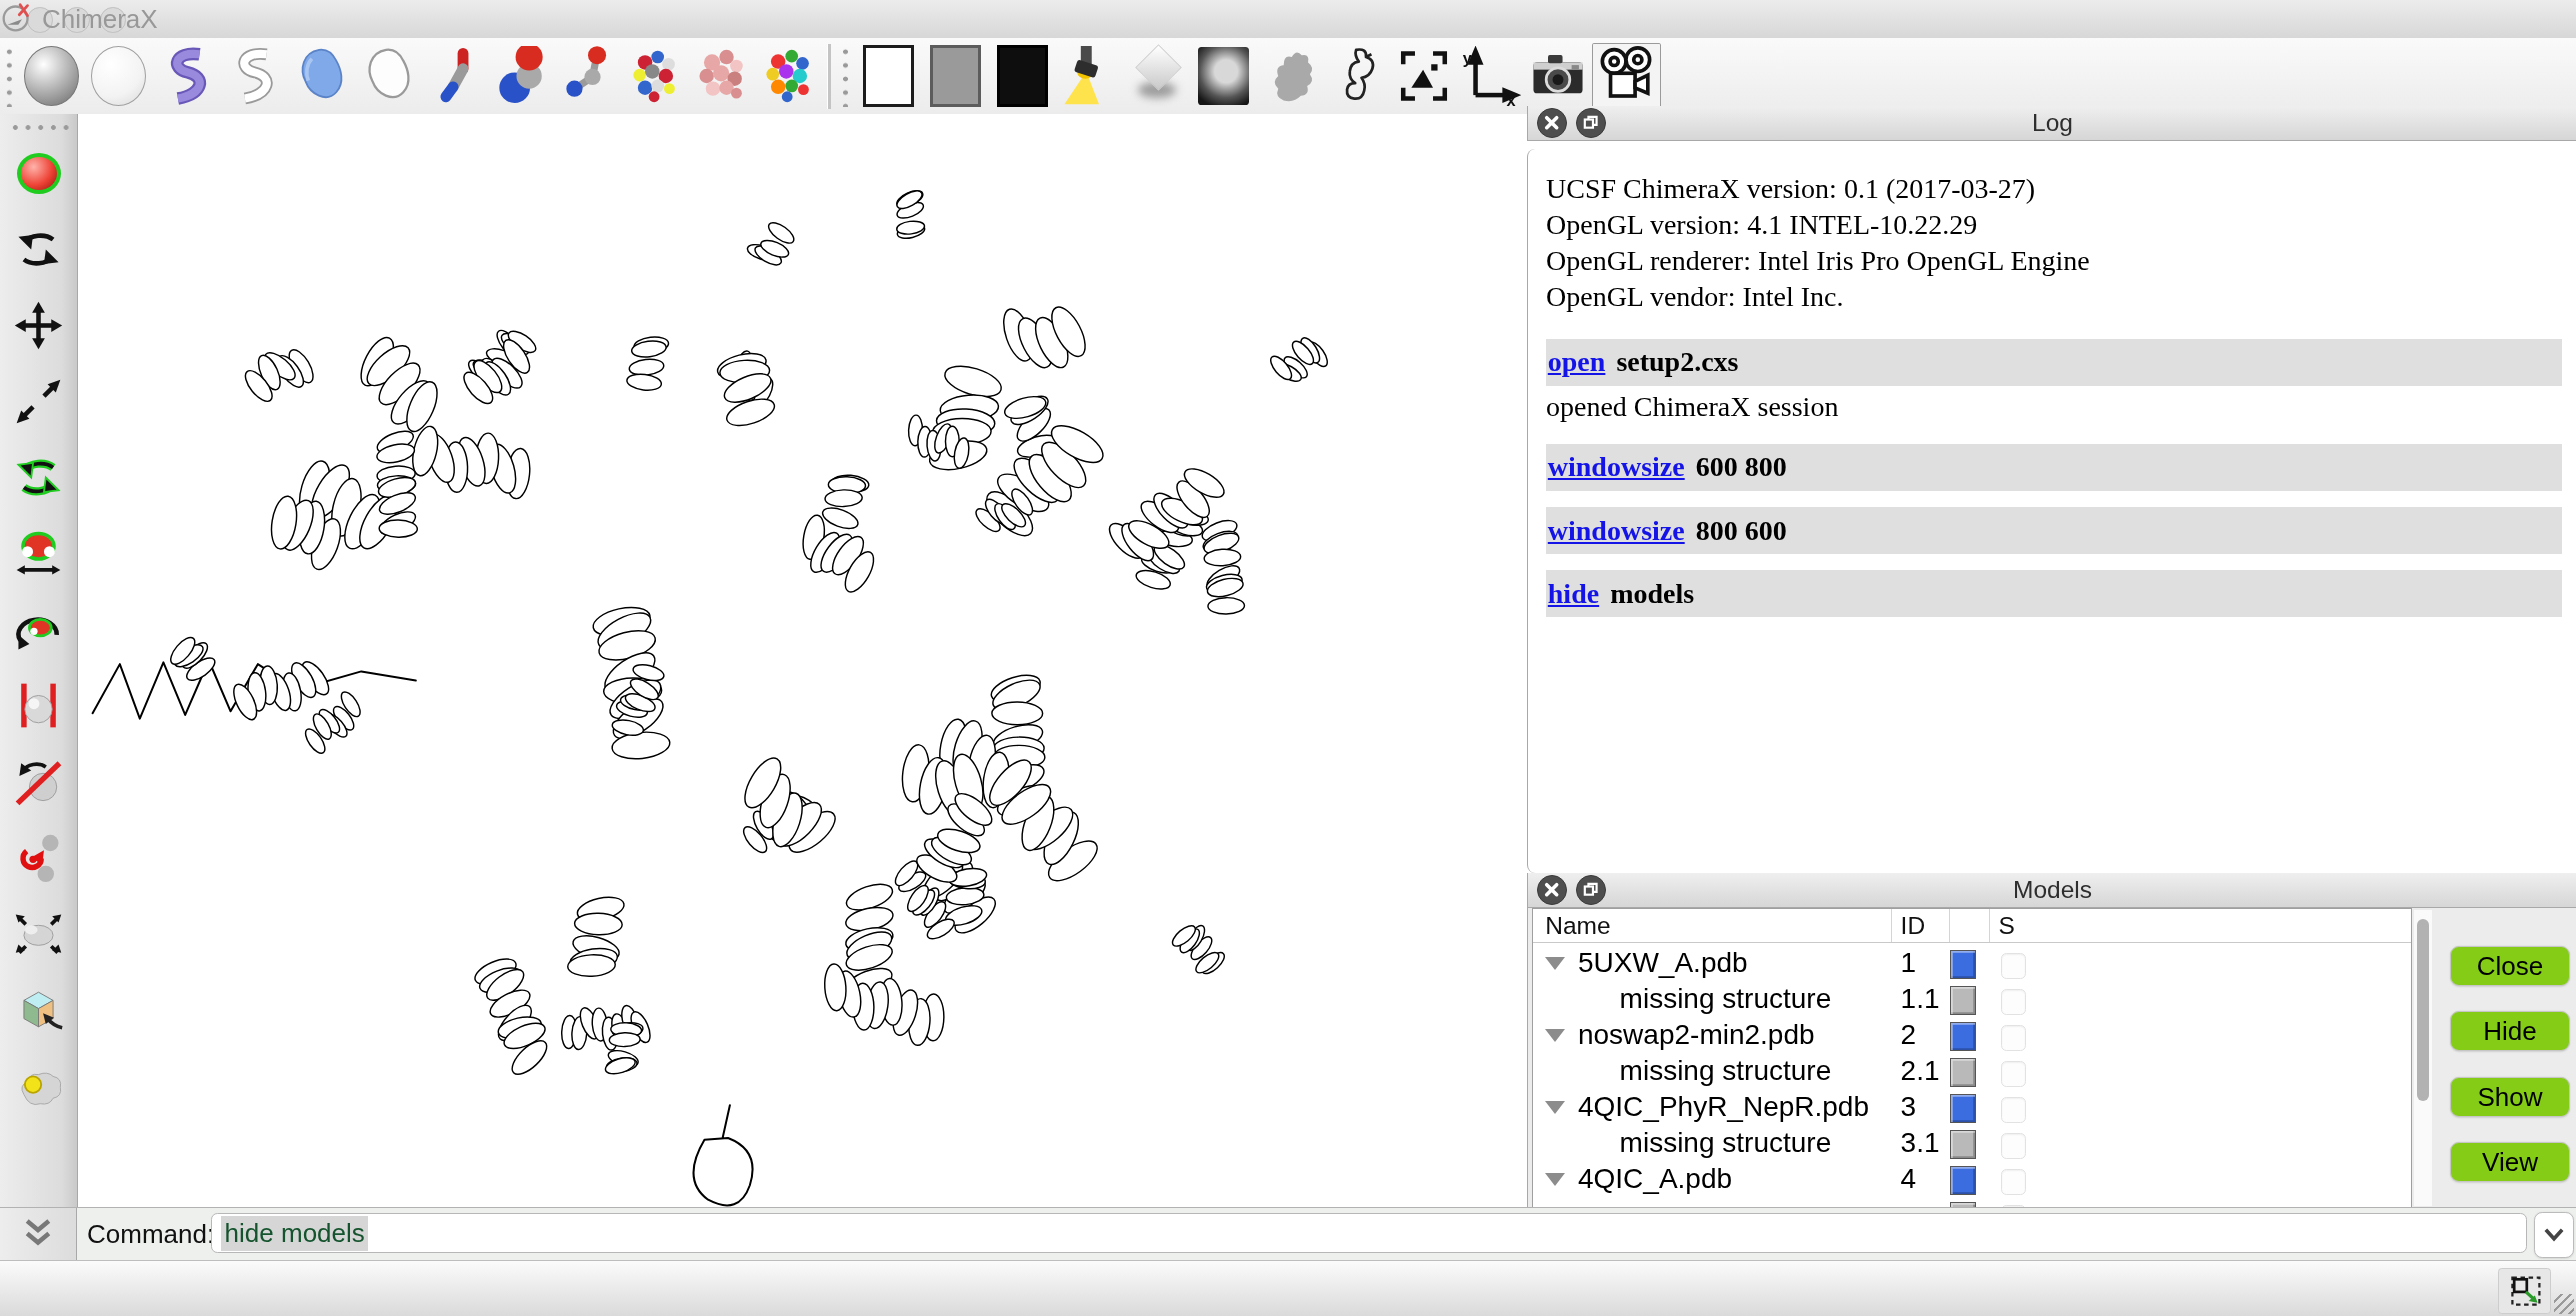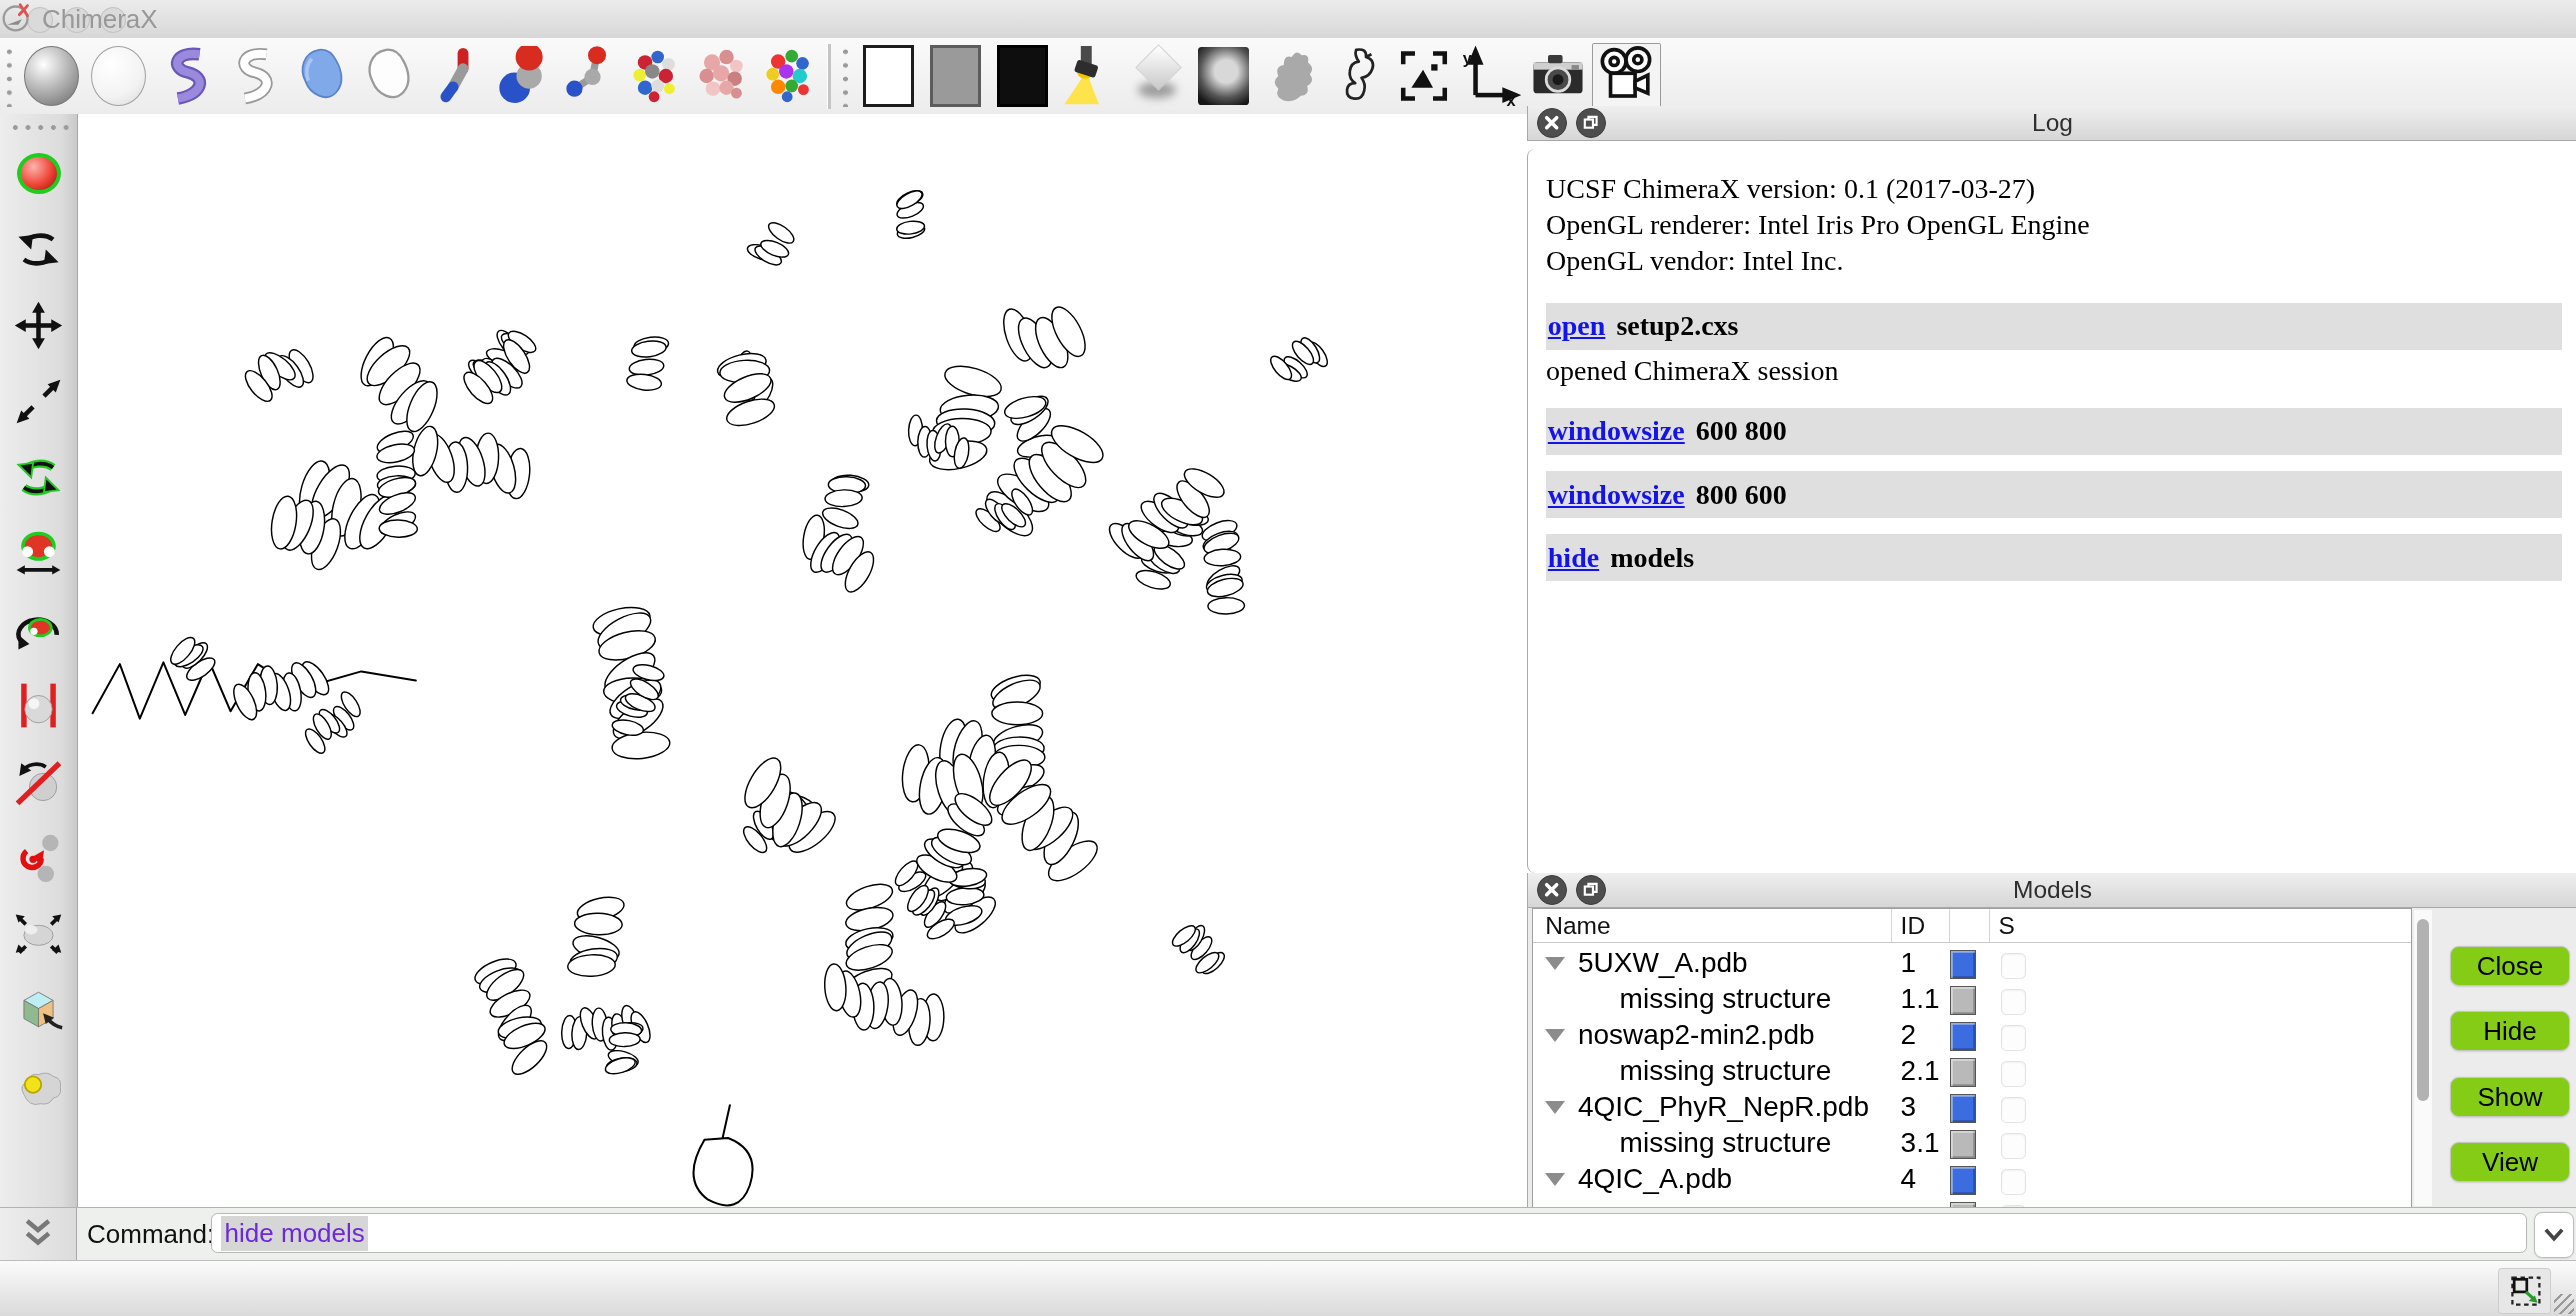--- a/index.html
+++ b/index.html
@@ -95,21 +95,21 @@
   .mthumb{position:absolute;left:2.7px;top:9px;width:12.7px;height:182px;border-radius:6.4px;background:#b2b2b2;}
   .mbtn{position:absolute;left:922px;width:118px;height:38px;background:#84cc16;border:0.9px solid #c6c6c6;border-radius:9px;
     font-size:26px;color:#000;display:flex;align-items:center;justify-content:center;
     box-shadow:0 0.9px 1.8px rgba(0,0,0,.12);}
   
   .cmdbar{position:absolute;left:0;top:1207px;width:2576px;height:53px;background:#eef0ee;border-top:0.9px solid #b2b2b2;box-sizing:border-box;}
   .cmd-left{position:absolute;left:0;top:0;width:77px;height:53px;background:linear-gradient(90deg,#ededed,#dcdcdc);border-right:0.9px solid #a8a8a8;
     display:flex;align-items:center;justify-content:center;box-sizing:border-box;}
   .cmd-label{position:absolute;left:87px;top:0;height:53px;display:flex;align-items:center;font-size:26px;color:#111;}
   .cmd-input{position:absolute;left:211px;top:5.4px;width:2316px;height:40px;background:#fff;border:0.9px solid #b7b7b7;border-radius:6.4px;
-    display:flex;align-items:center;padding-left:9px;box-sizing:border-box;font-size:26px;color:#6d28d9;}
+    display:flex;align-items:center;padding-left:9px;box-sizing:border-box;font-size:26px;color:#14532d;}
   .cmd-sel{background:#d6d6d6;padding:1.8px 3.6px;}
   .cmd-drop{position:absolute;left:2534px;top:3.6px;width:38px;height:44px;background:#fff;border:0.9px solid #bbb;border-radius:8.2px;
     display:flex;align-items:center;justify-content:center;box-shadow:0 0.9px 1.8px rgba(0,0,0,.1);}
   
   .statusbar{position:absolute;left:0;top:1260px;width:2576px;height:56px;
     background:linear-gradient(#fbfbfb,#dadada);border-top:0.9px solid #bdbdbd;box-sizing:border-box;}
   .resize-btn{position:absolute;left:2498px;top:7.3px;width:51px;height:44px;background:#e7e7e7;border:0.9px solid #cdcdcd;border-radius:3.6px;
     display:flex;align-items:center;justify-content:center;}
   .grip{position:absolute;right:1.8px;bottom:1.8px;width:20px;height:20px;
     background:repeating-linear-gradient(135deg,transparent 0 4.5px,#9a9a9a 4.5px 6.4px);}
@@ -845,20 +845,21 @@
       <svg width="15.4" height="15.4" viewBox="0 0 17 17">
           <rect x="2" y="5" width="9" height="9" fill="none" stroke="#fff" stroke-width="2.4"></rect>
           <path d="M6 5 V2 H15 V11 H11" fill="none" stroke="#fff" stroke-width="2.4"></path>
         </svg>
     </div>
     <div class="ph-title">Log</div>
   </div>
   <div class="log-content">
     <div class="log-inner">
       <div class="log-line">UCSF ChimeraX version: 0.1 (2017-03-27)</div>
+      <div class="log-line">OpenGL version: 4.1 INTEL-10.22.29</div>
       <div class="log-line">OpenGL renderer: Intel Iris Pro OpenGL Engine</div>
       <div class="log-line">OpenGL vendor: Intel Inc.</div>
       <div class="gap8"></div>
       <div class="log-row" style="background:#dfdfdf">
         <a href="#">open</a>
         <b>setup2.cxs</b>
       </div>
       <div class="log-out">opened ChimeraX session</div>
       <div class="log-row" style="background:#dfdfdf">
         <a href="#">windowsize</a>

